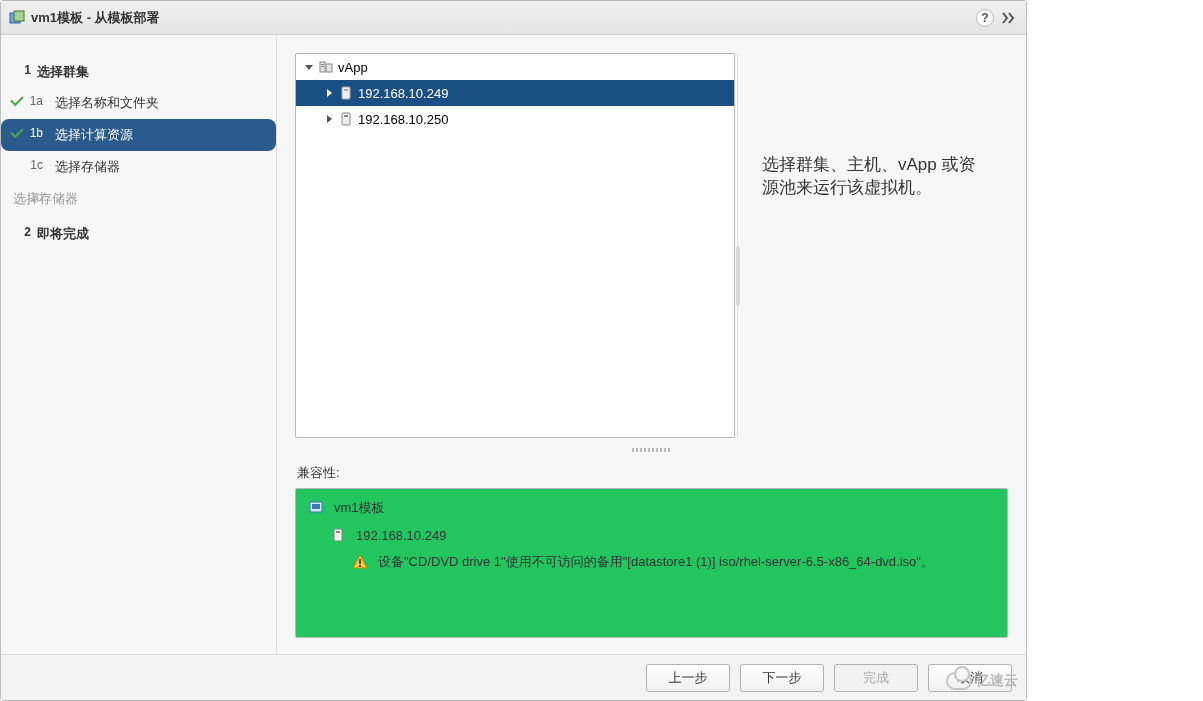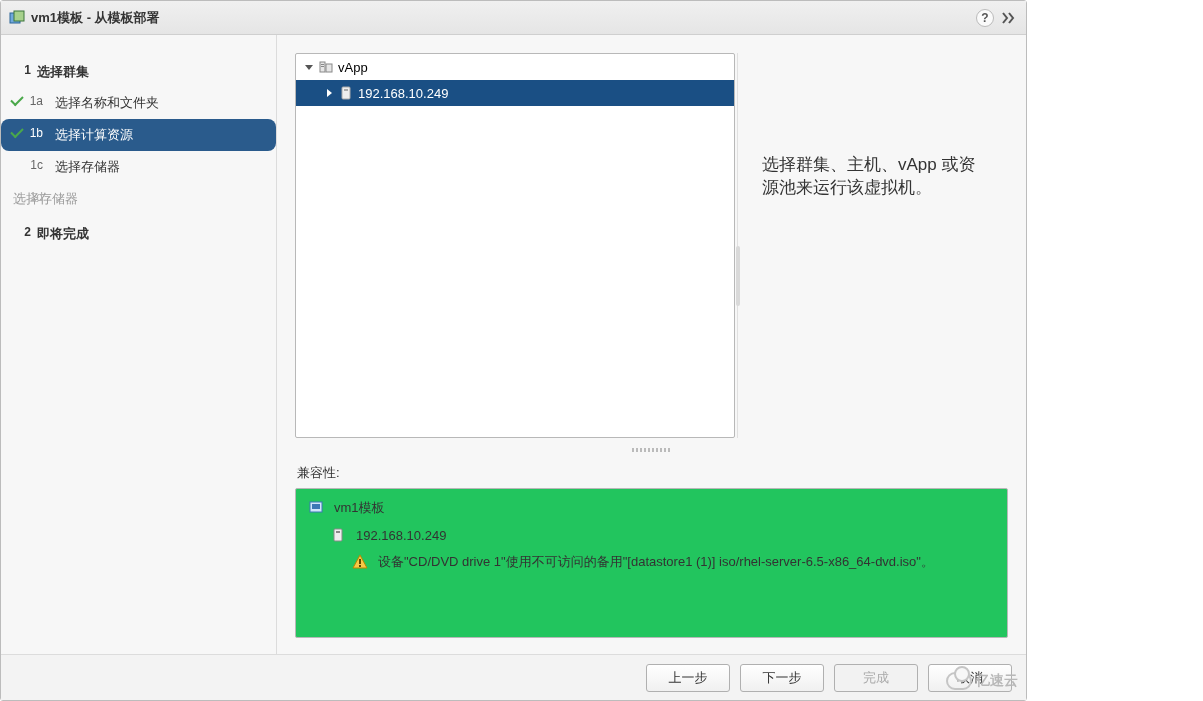--- a/index.html
+++ b/index.html
@@ -277,20 +277,34 @@
                   </svg>
               </span>
               <span class="ic">
                 <svg viewBox="0 0 16 16">
                     <rect x="4" y="2" width="8" height="12" rx="1" fill="#eee" stroke="#aaa"></rect>
                     <rect x="6" y="4" width="4" height="2" fill="#aaa"></rect>
                   </svg>
               </span>
               <span>192.168.10.249</span>
             </div>
+            <div class="tree-row depth1">
+              <span class="tw">
+                <svg width="10" height="10" viewBox="0 0 10 10">
+                    <path d="M3 1 L8 5 L3 9 Z" fill="#555"></path>
+                  </svg>
+              </span>
+              <span class="ic">
+                <svg viewBox="0 0 16 16">
+                    <rect x="4" y="2" width="8" height="12" rx="1" fill="#eee" stroke="#888"></rect>
+                    <rect x="6" y="4" width="4" height="2" fill="#888"></rect>
+                  </svg>
+              </span>
+              <span>192.168.10.250</span>
+            </div>
           </div>
         </div>
         <div class="desc-pane">
           <div class="desc-handle"></div>
           <span>选择群集、主机、vApp 或资源池来运行该虚拟机。</span>
         </div>
       </div>
 
       <div class="splitter">
           <div class="dots"></div>

